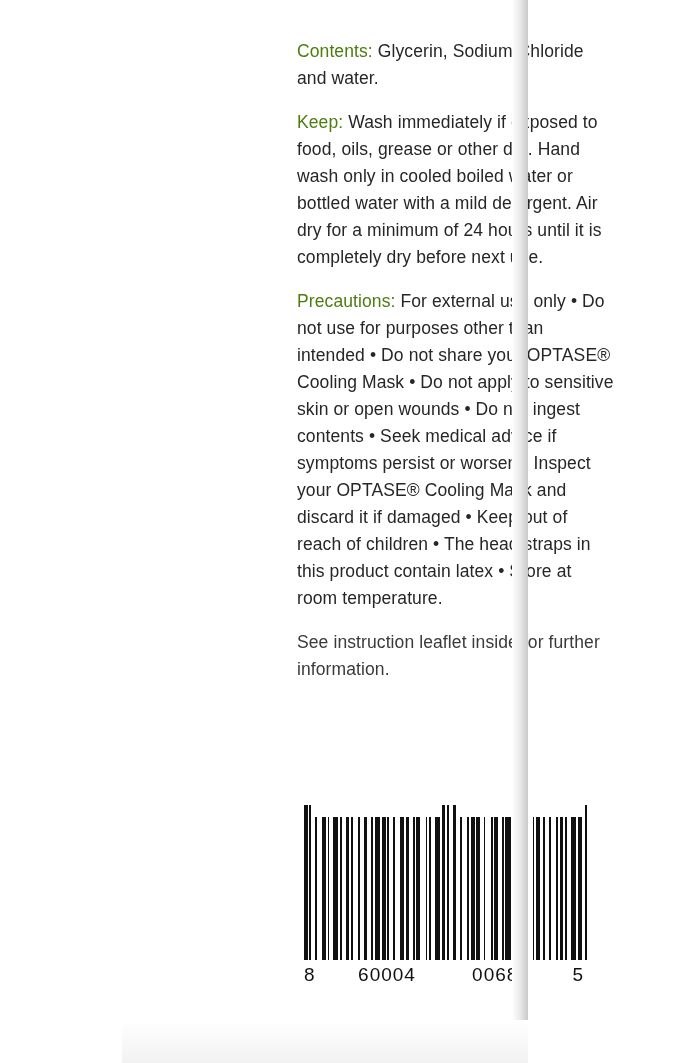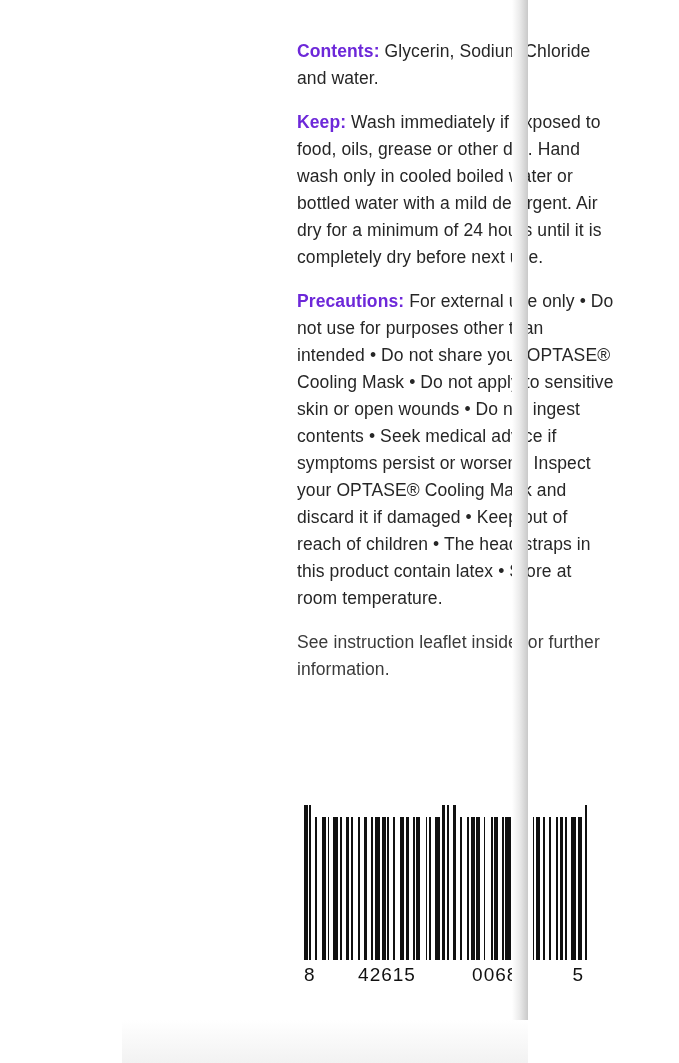--- a/index.html
+++ b/index.html
@@ -59,22 +59,22 @@
   }
 
   .para {
     font-size: 17.5px;
     line-height: 27px;
     color: #262626;
     margin: 0 0 17px 0;
     letter-spacing: 0.1px;
   }
   .para .lead {
-    font-weight: bold;
-    color: #6d28d9;
+    font-weight: normal;
+    color: #4d7c0f;
   }
   .para.note {
     color: #3a3a3a;
   }
 
   
   #barcode-area {
     position: absolute;
     left: 182px;
     top: 805px;
@@ -223,21 +223,21 @@
         <span class="bar" style="width: 4px; height: 143px; background: transparent;"></span>
         <span class="bar" style="width: 6px; height: 143px; background: rgb(17, 17, 17);"></span>
         <span class="bar" style="width: 2px; height: 143px; background: transparent;"></span>
         <span class="bar" style="width: 4px; height: 143px; background: rgb(17, 17, 17);"></span>
         <span class="bar" style="width: 4px; height: 155px; background: transparent;"></span>
         <span class="bar" style="width: 2px; height: 155px; background: rgb(17, 17, 17);"></span>
         <span class="bar" style="width: 2px; height: 155px; background: transparent;"></span>
       </div>
     <div id="barcode-digits">
       <span class="digit-group" id="dg-0">8</span>
-      <span class="digit-group" id="dg-1">42615</span>
+      <span class="digit-group" id="dg-1">60004</span>
       <span class="digit-group" id="dg-2">00685</span>
       <span class="digit-group" id="dg-3">5</span>
     </div>
   </div>
 
 </div>
 <div id="edge-right"></div>
 <div id="edge-bottom-shadow"></div>
 
 </body></html>

